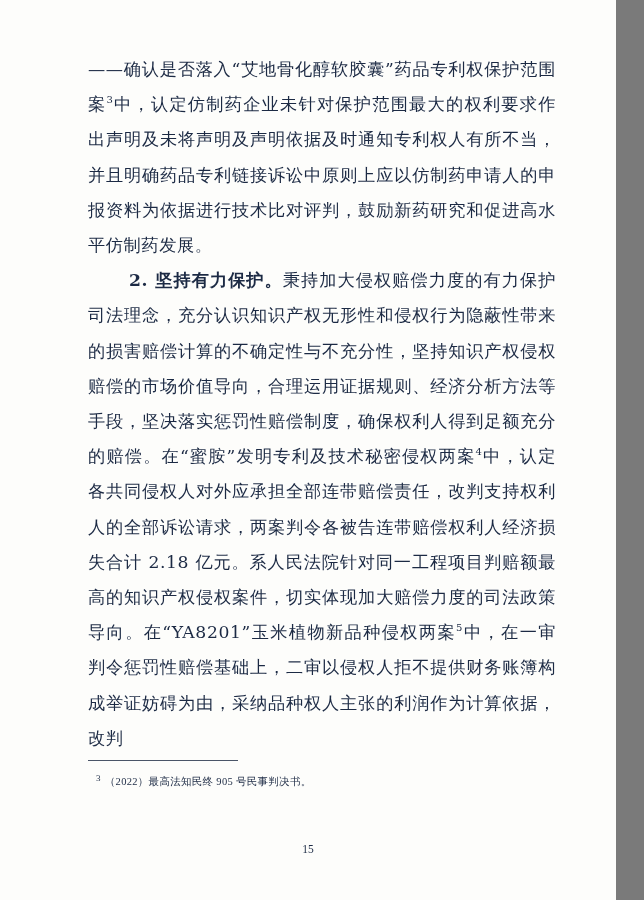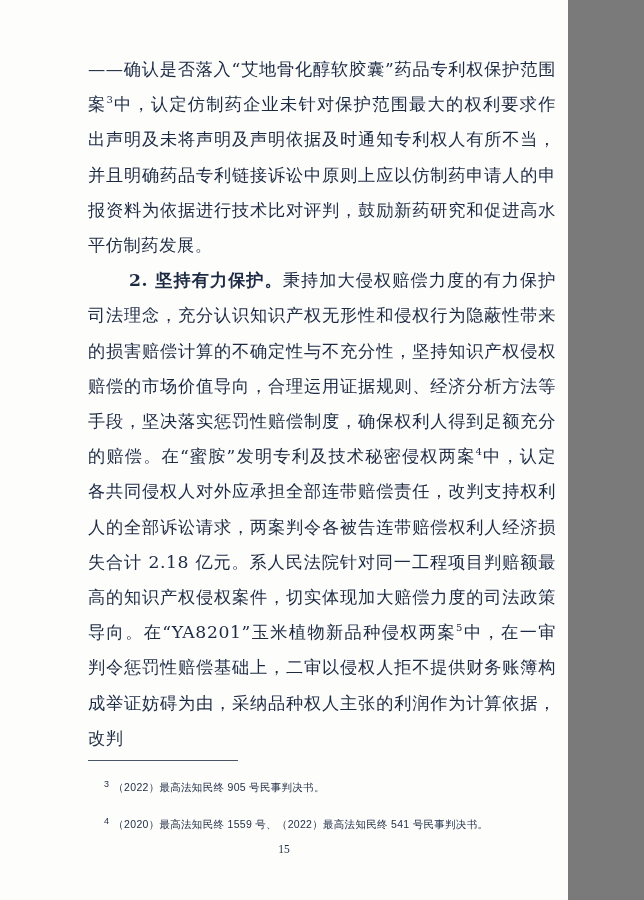--- a/index.html
+++ b/index.html
@@ -8,21 +8,21 @@
     background: #7a7a7a;
   }
   body {
     width: 644px;
     height: 900px;
     overflow: hidden;
     font-family: "Liberation Serif", serif;
   }
   .page {
     position: relative;
-    width: 568px;
+    width: 616px;
     height: 900px;
     background: #fdfdfb;
     box-sizing: border-box;
     overflow: hidden;
   }
   .content {
     position: absolute;
     left: 88px;
     top: 52px;
     width: 468px;
@@ -62,22 +62,22 @@
     width: 150px;
     height: 1px;
     background: #4a5568;
     margin-bottom: 10px;
   }
   .fn {
     font-size: 10.5px;
     line-height: 21px;
     color: #1c2a44;
     letter-spacing: 0.3px;
-    font-family: Liberation Sans, sans-serif;
-    margin: 16px;
+    font-family: Liberation Serif, serif;
+    margin: 8px;
   }
   .fn .num {
     font-size: 9px;
     vertical-align: super;
     line-height: 0;
     margin-right: 4px;
   }
   .pagenum {
     position: absolute;
     left: 0;
@@ -95,17 +95,16 @@
 <div class="page">
 
   <div class="content">
     <p class="para" id="para-1"><span>——确认是否落入“艾地骨化醇软胶囊”药品专利权保护范围案</span><sup>3</sup><span>中，认定仿制药企业未针对保护范围最大的权利要求作出声明及未将声明及声明依据及时通知专利权人有所不当，并且明确药品专利链接诉讼中原则上应以仿制药申请人的申报资料为依据进行技术比对评判，鼓励新药研究和促进高水平仿制药发展。</span></p>
     <p class="para indent" id="para-2"><span class="bold">2. 坚持有力保护。</span><span>秉持加大侵权赔偿力度的有力保护司法理念，充分认识知识产权无形性和侵权行为隐蔽性带来的损害赔偿计算的不确定性与不充分性，坚持知识产权侵权赔偿的市场价值导向，合理运用证据规则、经济分析方法等手段，坚决落实惩罚性赔偿制度，确保权利人得到足额充分的赔偿。在“蜜胺”发明专利及技术秘密侵权两案</span><sup>4</sup><span>中，认定各共同侵权人对外应承担全部连带赔偿责任，改判支持权利人的全部诉讼请求，两案判令各被告连带赔偿权利人经济损失合计 2.18 亿元。系人民法院针对同一工程项目判赔额最高的知识产权侵权案件，切实体现加大赔偿力度的司法政策导向。在“YA8201”玉米植物新品种侵权两案</span><sup>5</sup><span>中，在一审判令惩罚性赔偿基础上，二审以侵权人拒不提供财务账簿构成举证妨碍为由，采纳品种权人主张的利润作为计算依据，改判</span></p>
   </div>
 
   <div class="footnote-zone">
     <div class="fn-rule"></div>
     <p class="fn" id="fn-0"><span class="num">3</span><span>（2022）最高法知民终 905 号民事判决书。</span></p>
-    <p class="fn" id="fn-1"><span class="num">4</span><span>（2020）最高法知民终 1559 号、（2022）最高法知民终 541 号民事判决书。</span></p>
   </div>
 
   <div class="pagenum">15</div>
 </div>
 
 </body></html>

